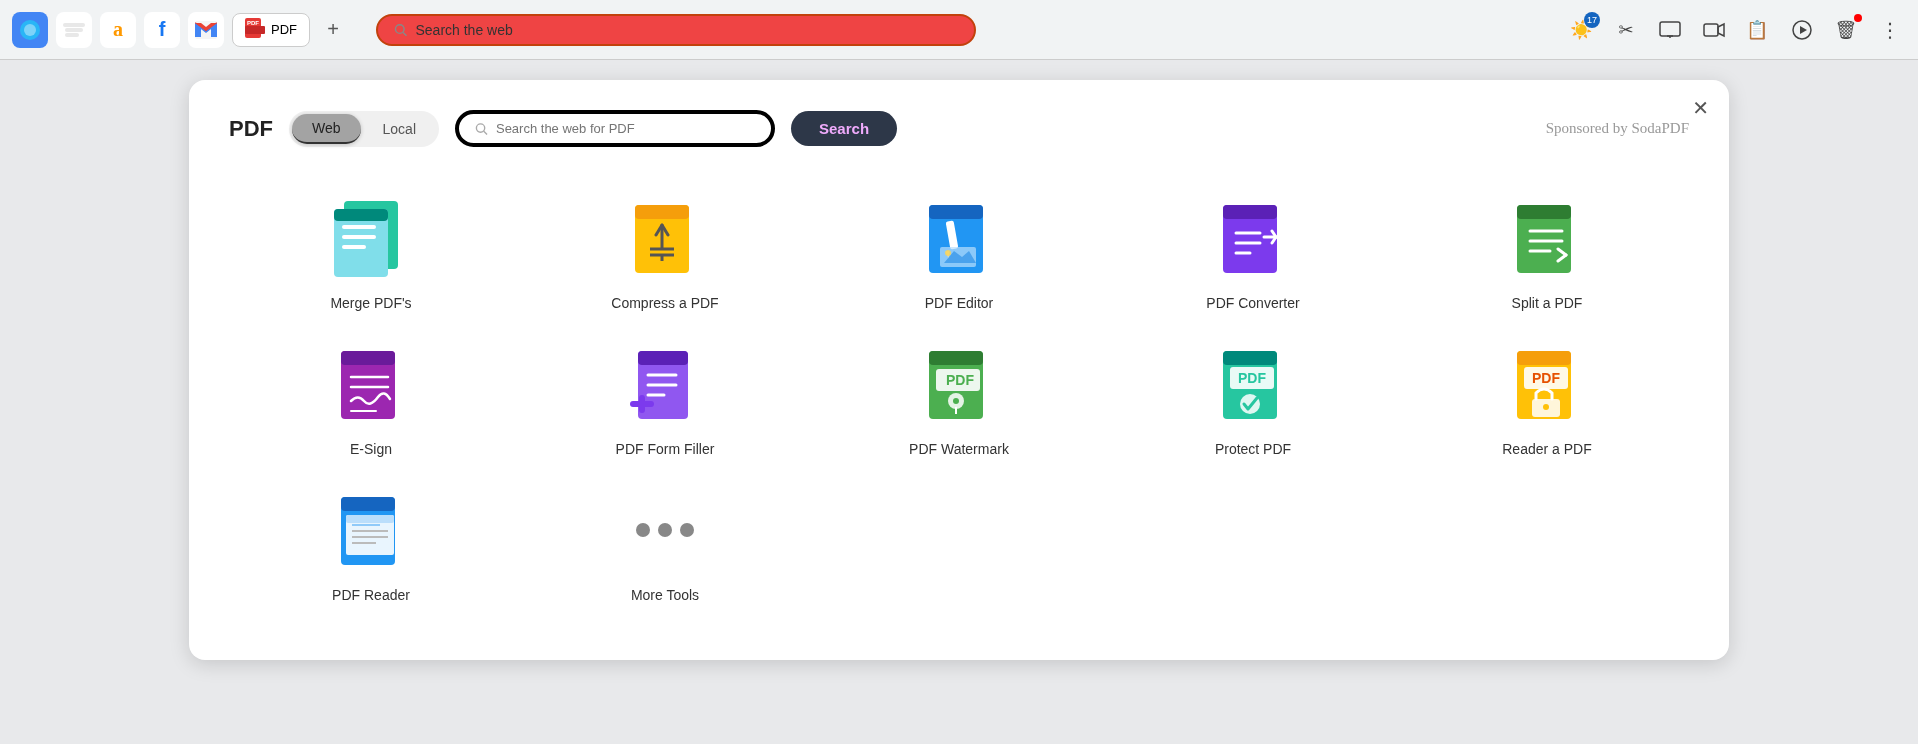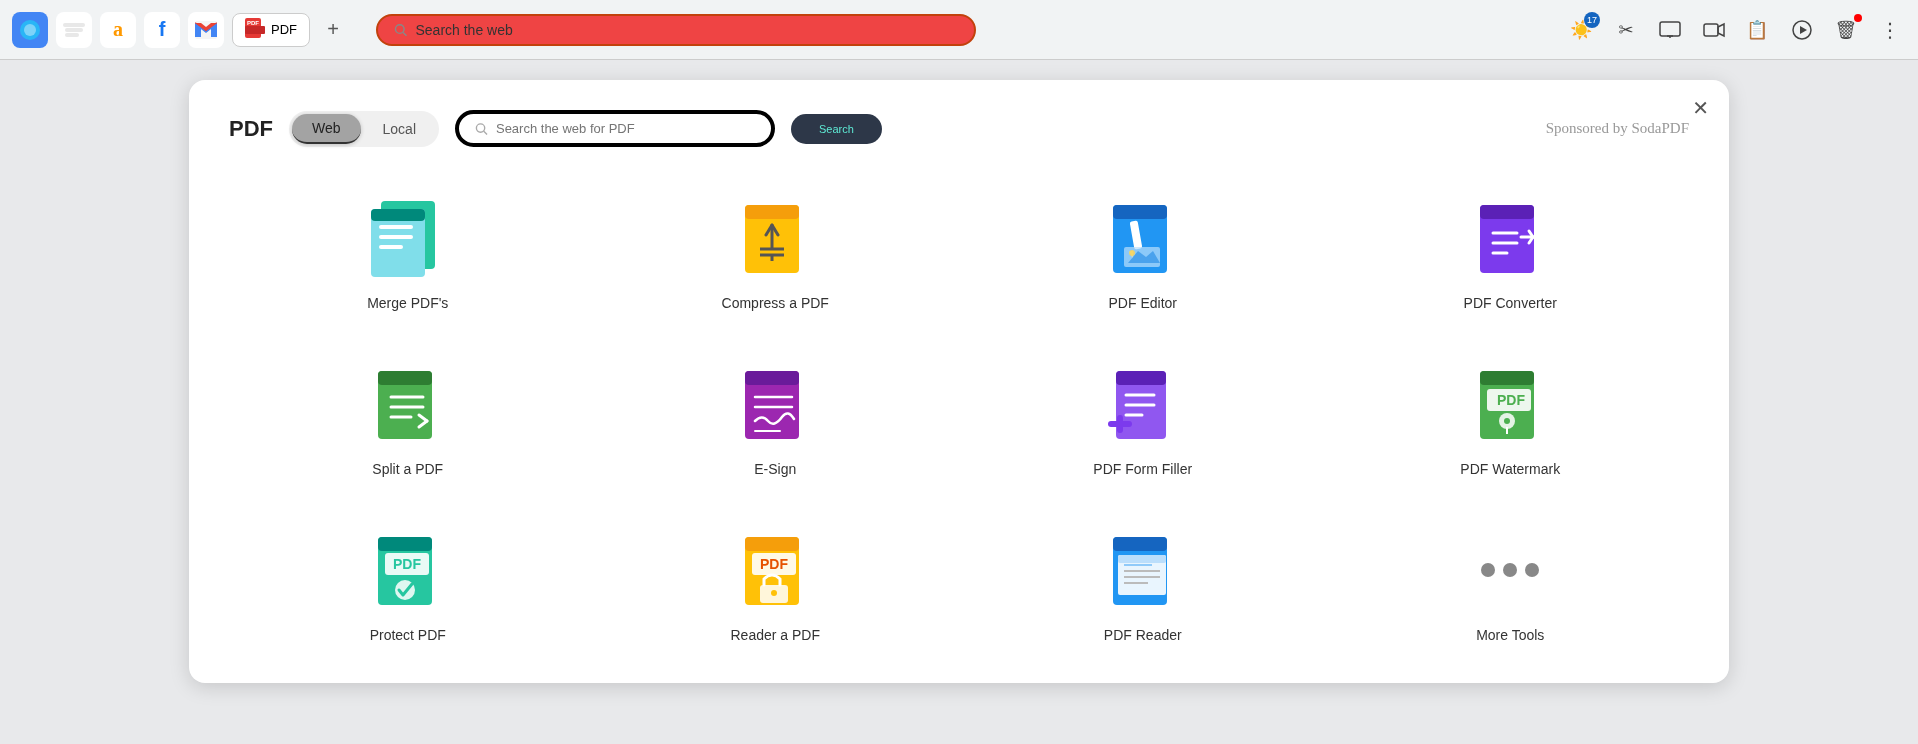--- a/index.html
+++ b/index.html
@@ -233,41 +233,41 @@
     .search-field input {
       border: none;
       outline: none;
       font-size: 13px;
       color: #888;
       width: 100%;
     }
 
     .search-button {
       background: #2d3748;
-      color: #5eead4;
+      color: #f0abfc;
       border: none;
       border-radius: 24px;
       padding: 9px 28px;
-      font-size: 11px;
-      cursor: pointer;
-      font-weight: 400;
+      font-size: 15px;
+      cursor: pointer;
+      font-weight: 700;
     }
 
     .sponsored-text {
       margin-left: auto;
       font-size: 15px;
       color: #999;
       font-family: Liberation Serif, serif;
     }
 
     
     .tools-grid {
       display: grid;
-      grid-template-columns: repeat(4, 1fr);
-      gap: 28px 10px;
+      grid-template-columns: repeat(5, 1fr);
+      gap: 8px 10px;
     }
 
     .tool-item {
       display: flex;
       flex-direction: column;
       align-items: center;
       gap: 12px;
       cursor: pointer;
       padding: 10px;
       border-radius: 10px;

